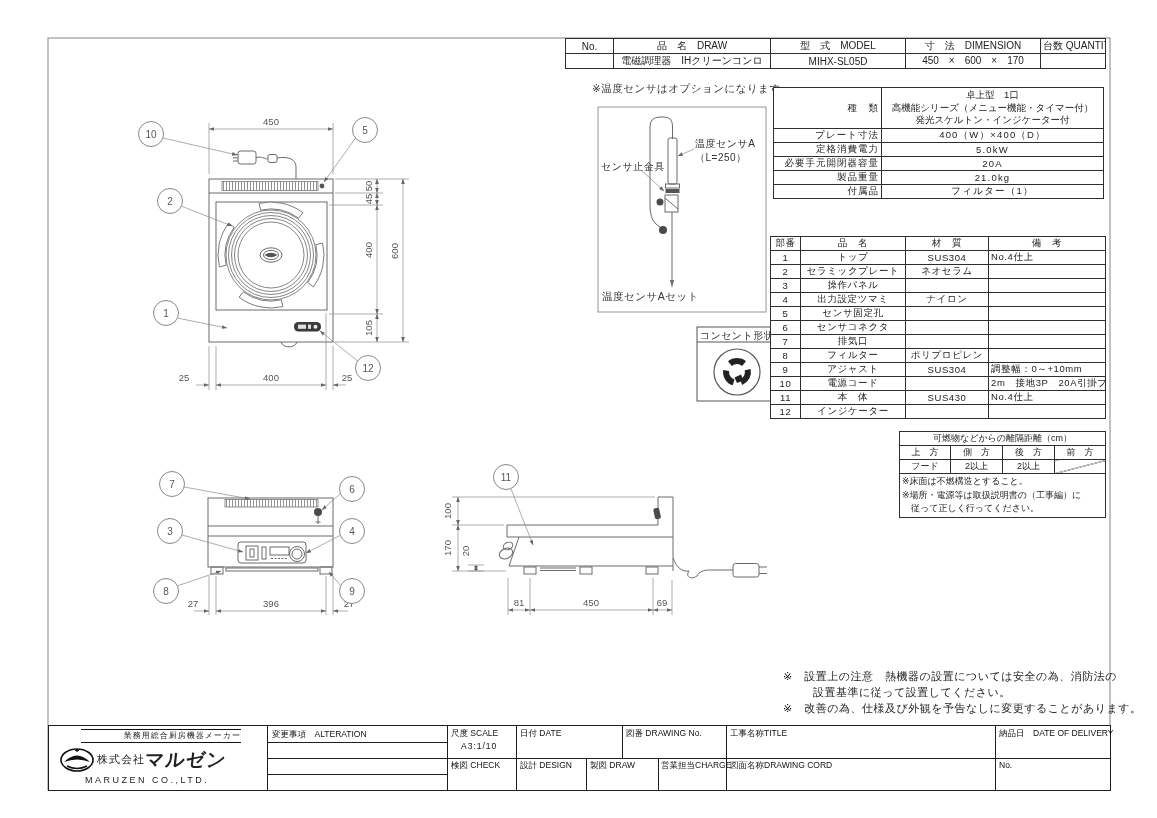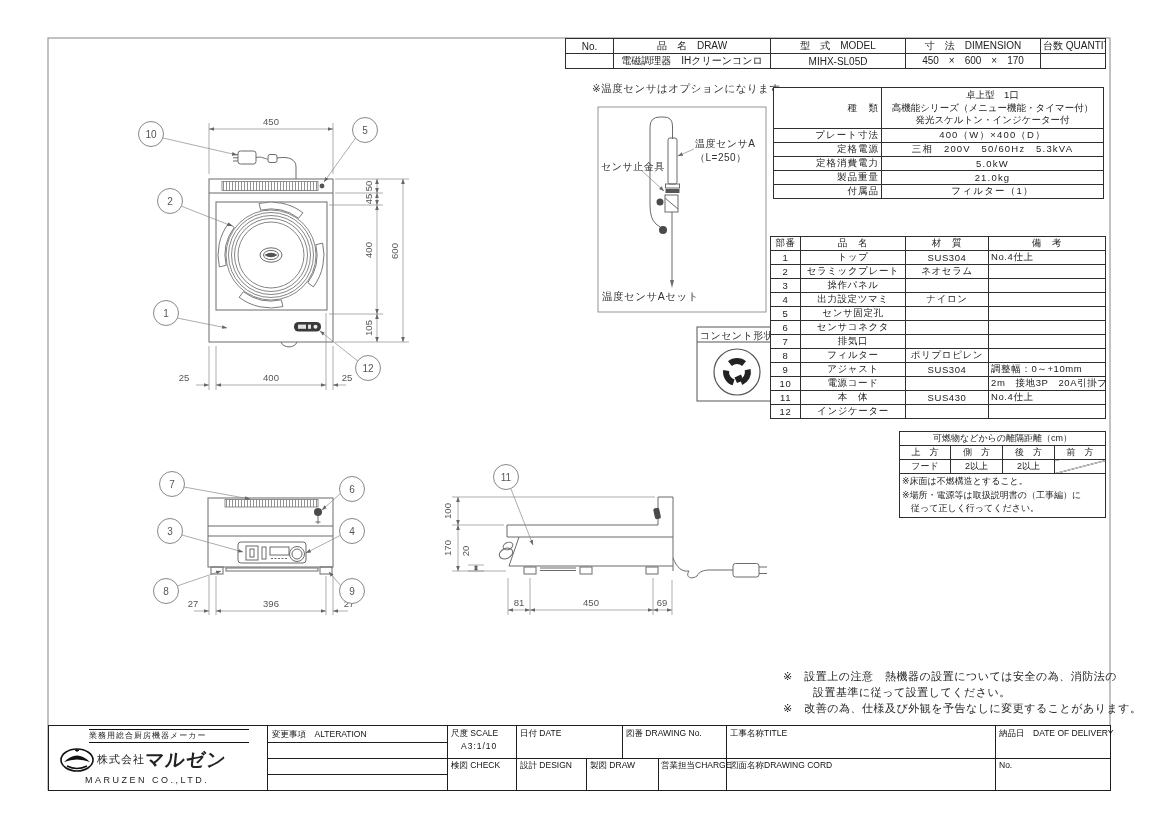--- a/index.html
+++ b/index.html
@@ -31,21 +31,21 @@
   #clrTable .notes{text-align:left;line-height:13.5px;padding:1px 2px;}
   
   #notes{left:783px;top:668px;font-size:11px;line-height:16px;color:#1d1d1d;letter-spacing:.5px;}
   #notes .ind{padding-left:30px;}
   
   .dlabel{font-size:10px;color:#333;letter-spacing:.5px;}
   
   #titleBlock{left:48px;top:725px;width:1061px;height:64px;border:1.2px solid #1e1e1e;background:#fff;}
   #titleBlock .lab{position:absolute;font-size:8.5px;color:#111;white-space:nowrap;}
   .tbl{position:absolute;background:#1e1e1e;}
-  #tagline{position:absolute;left:40px;top:3px;width:160px;text-align:left;font-size:8px;
+  #tagline{position:absolute;left:32px;top:3px;width:160px;text-align:right;font-size:8px;
            border-top:1px solid #111;border-bottom:1px solid #111;padding:0 0 1px 0;letter-spacing:1px;}
   #logoRow{position:absolute;left:10px;top:20px;display:flex;align-items:center;}
   #logoRow .kk{font-size:11px;margin-left:2px;letter-spacing:1px;}
   #logoRow .mz{font-size:19px;font-weight:800;letter-spacing:1px;transform:skewX(-6deg);}
   #companyEn{position:absolute;left:36px;top:49px;font-size:9px;letter-spacing:2.5px;}
   #scaleVal{position:absolute;font-size:12px;letter-spacing:1px;}
 </style>
 </head>
 <body>
 
@@ -335,26 +335,26 @@
       <div class="kline">卓上型　1口</div>
       <div class="kline">高機能シリーズ（メニュー機能・タイマー付）</div>
       <div class="kline">発光スケルトン・インジケーター付</div>
     </td>
   </tr>
   <tr>
         <td class="lbl">プレート寸法</td>
         <td class="val">400（W）×400（D）</td>
       </tr>
   <tr>
-        <td class="lbl">定格電源</td>
-        <td class="val">三相　200V　50/60Hz　5.3kVA</td>
-      </tr>
-  <tr>
         <td class="lbl">定格消費電力</td>
         <td class="val">5.0kW</td>
+      </tr>
+  <tr>
+        <td class="lbl">必要手元開閉器容量</td>
+        <td class="val">20A</td>
       </tr>
   <tr>
         <td class="lbl">製品重量</td>
         <td class="val">21.0kg</td>
       </tr>
   <tr>
         <td class="lbl">付属品</td>
         <td class="val">フィルター（1）</td>
       </tr>
 </tbody>

